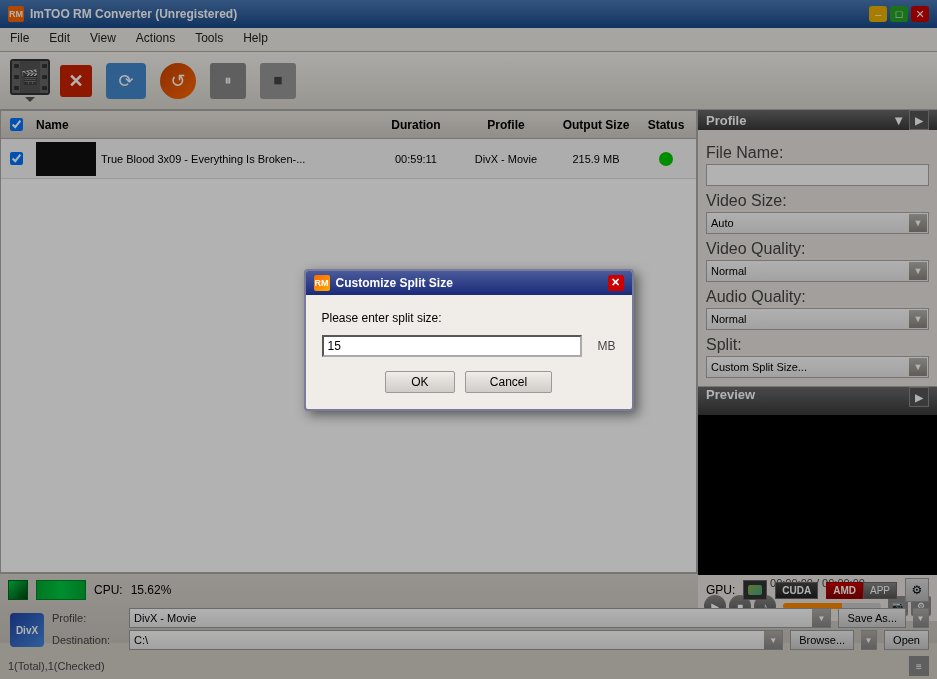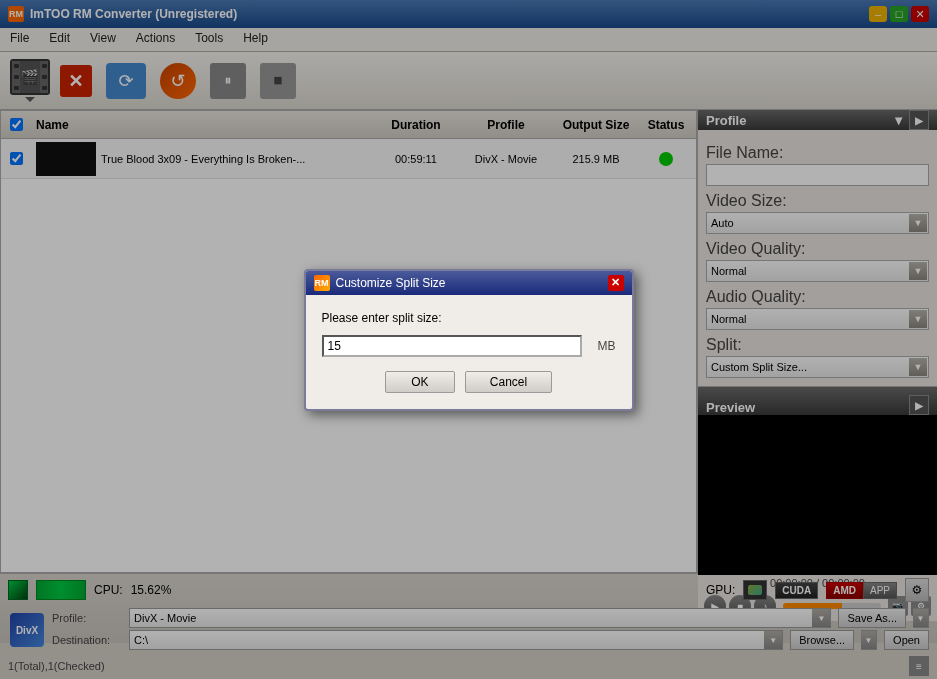--- a/index.html
+++ b/index.html
@@ -201,21 +201,21 @@
     }
 
     #preview-section {
       border-top: 1px solid #aaa;
     }
     #preview-header {
       background: linear-gradient(to bottom, #6a6a6a, #3a3a3a);
       color: white;
       height: 28px;
       display: flex;
-      align-items: flex-end;
+      align-items: flex-start;
       justify-content: space-between;
       padding: 0 8px;
       font-weight: bold;
       font-size: 13px;
     }
     #preview-video {
       background: black;
       height: 160px;
       width: 100%;
     }
@@ -417,21 +417,21 @@
       background: linear-gradient(to bottom, #4a5a9a, #1a2a7a);
       color: white;
       padding: 4px 8px;
       display: flex;
       align-items: center;
       justify-content: space-between;
       border-radius: 2px 2px 0 0;
     }
     #dialog-title-left { display: flex; align-items: center; gap: 6px; }
     #dialog-icon { width: 16px; height: 16px; }
-    #dialog-title-text { font-size: 12px; font-weight: normal; }
+    #dialog-title-text { font-size: 12px; font-weight: bold; }
     #dialog-close {
       width: 16px; height: 16px;
       background: #cc0000;
       border-radius: 2px;
       display: flex; align-items: center; justify-content: center;
       cursor: pointer; color: white; font-size: 11px; font-weight: bold;
     }
     #dialog-body { padding: 16px; }
     #dialog-prompt { font-size: 12px; margin-bottom: 10px; }
     #dialog-input-row {

